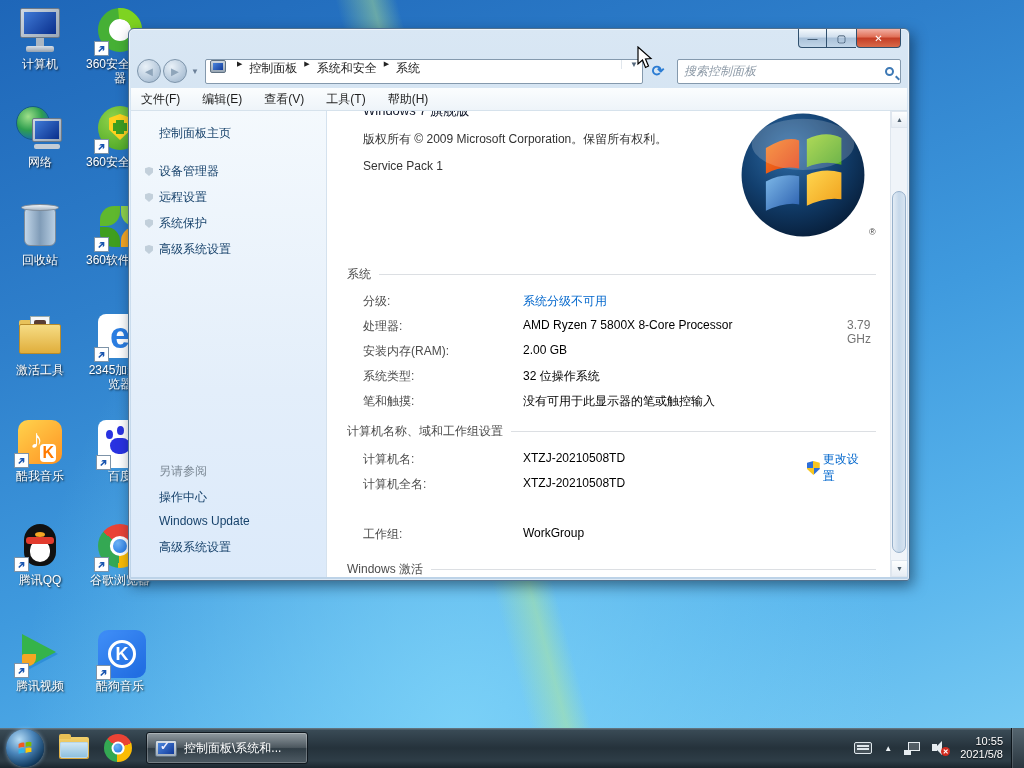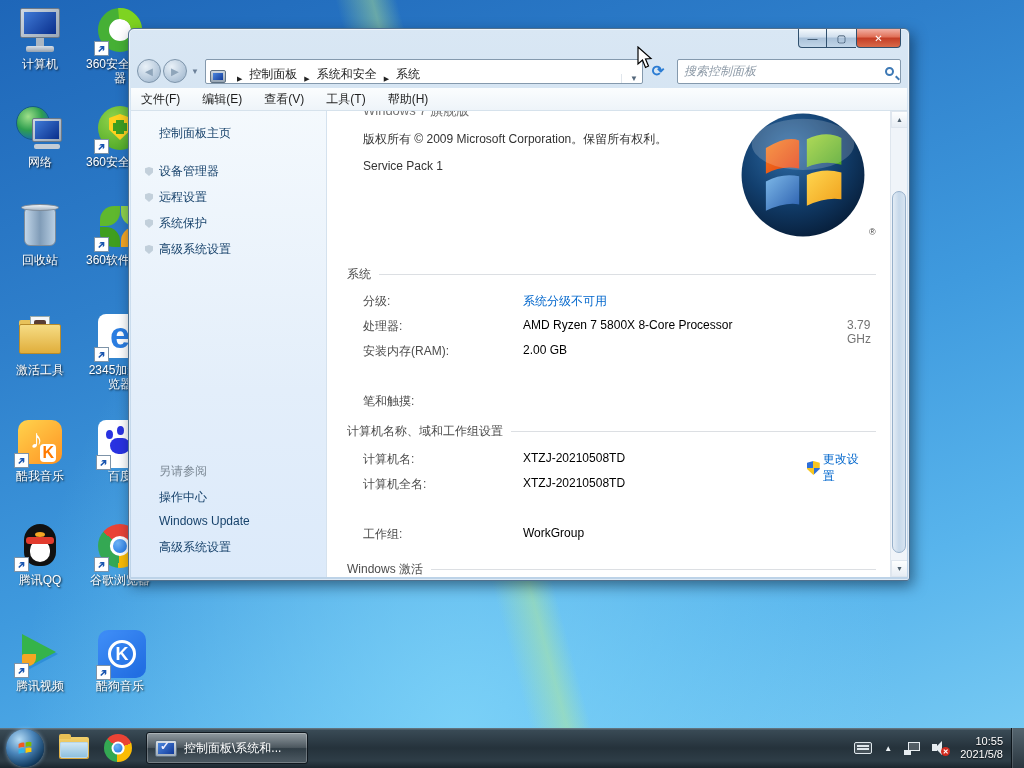--- a/index.html
+++ b/index.html
@@ -68,42 +68,42 @@
     box-shadow:0 0 0 1px rgba(255,255,255,.5) inset, 3px 5px 14px rgba(0,20,40,.5); }
   .capbtns { position:absolute; top:0; right:8px; display:flex; }
   .capbtn { width:29px; height:19px; border:1px solid #30506e; border-top:none; background:linear-gradient(#f5fafd 0%,#cfdeed 45%,#a9c0d8 50%,#c2d6e8 100%); display:flex; align-items:center; justify-content:center; font-size:10px; color:#1c3752; }
   .capbtn.close { width:45px; background:linear-gradient(#f2b0a4 0%,#e06e55 45%,#c43d25 50%,#d96a4a 100%); color:#fff; border-radius:0 0 4px 4px; }
   .capbtn.minb { border-radius:0 0 0 4px; }
   .capbtn.maxb { border-left:none; border-right:none; }
   .navbar { position:absolute; left:2px; right:2px; top:25px; height:34px; display:flex; align-items:center; padding:0 6px; }
   .navcirc { width:24px; height:24px; border-radius:50%; background:radial-gradient(circle at 35% 30%, #e9f1f8, #b9cbdd 60%, #97afc6); border:1px solid #7e95ab; display:flex; align-items:center; justify-content:center; color:#8fa5ba; font-size:13px; font-weight:bold; }
   .navcirc + .navcirc { margin-left:2px; }
   .navdrop { color:#6b8099; font-size:8px; margin:0 6px 0 4px; }
-  .addr { flex:0 0 438px; height:25px; background:#fff; border:1px solid #8499ad; border-radius:2px; display:flex; align-items:flex-end; padding:0 4px; font-size:12px; color:#222; }
+  .addr { flex:0 0 438px; height:25px; background:#fff; border:1px solid #8499ad; border-radius:2px; display:flex; align-items:flex-start; padding:0 4px; font-size:12px; color:#222; }
   .addr .pcico { width:16px; height:13px; background:linear-gradient(#cdd6df,#98a6b4); border:1px solid #5f7182; border-radius:2px; padding:2px; margin-right:4px; }
   .addr .pcico i { display:block; width:100%; height:100%; background:linear-gradient(135deg,#4b86dd,#123a9a); }
   .addr .sep { font-size:7px; color:#222; margin:0 7px; }
   .addr .enddrop { margin-left:auto; font-size:8px; color:#55687c; padding-left:8px; border-left:1px solid #e0e6ec; }
   .gobtn { width:26px; height:25px; margin-left:2px; display:flex; align-items:center; justify-content:center; color:#2b7cd3; font-size:15px; font-weight:bold; }
   .searchbox { margin-left:6px; flex:1; height:25px; background:#fff; border:1px solid #8499ad; border-radius:2px; display:flex; align-items:center; padding:0 6px; }
   .searchbox input { flex:1; border:none; outline:none; font-size:12px; font-style:italic; color:#333; font-family:"Liberation Sans",sans-serif; background:transparent; }
   .searchbox input::placeholder { color:#8d9aa7; font-style:italic; }
   .mag { width:9px; height:9px; border:2px solid #3e79b5; border-radius:50%; position:relative; margin-left:4px; }
   .mag::after { content:""; position:absolute; left:8px; top:8px; width:5px; height:2px; background:#3e79b5; transform:rotate(45deg); }
   .menubar { position:absolute; left:2px; right:2px; top:59px; height:23px; background:linear-gradient(#fbfdfe,#eef4f9); border-bottom:1px solid #d6e2ec; display:flex; align-items:center; padding-left:10px; font-size:12px; color:#1e1e1e; }
   .menubar span { margin-right:22px; }
   .winbody { position:absolute; left:2px; right:2px; top:82px; bottom:3px; background:#fff; display:flex; overflow:hidden; }
   .sidebar { width:196px; background:linear-gradient(180deg,#f4f9fd 0%,#e3eefa 60%,#dceafa 100%); border-right:1px solid #d5e2ee; position:relative; font-size:12px; }
   .sb-home { position:absolute; left:28px; top:14px; color:#17426b; }
   .sb-task { position:absolute; left:28px; color:#17426b; }
   .sb-task .mini { position:absolute; left:-14px; top:4px; width:8px; height:9px; background:#9fb0bf; opacity:.55; clip-path:polygon(50% 0,100% 15%,100% 60%,50% 100%,0 60%,0 15%); }
   .sb-seealso { position:absolute; left:28px; top:352px; color:#7d8a96; }
   .sb-link { position:absolute; left:28px; color:#17426b; }
   .content { flex:1; position:relative; overflow:hidden; font-size:12px; color:#000; }
-  .edition { position:absolute; left:36px; top:-9px; font-size:13px; color:#737373; }
+  .edition { position:absolute; left:36px; top:-9px; font-size:13px; color:#0f172a; }
   .copyright { position:absolute; left:36px; top:20px; color:#333;text-align:right; }
   .sp1 { position:absolute; left:36px; top:48px; color:#333; }
   .winlogo { position:absolute; left:412px; top:0; width:128px; height:128px; }
   .regmark { position:absolute; left:542px; top:116px; font-size:9px; color:#444; }
   .sech { position:absolute; left:20px; right:14px; display:flex; align-items:center; color:#4c4c4c; }
   .sech::after { content:""; flex:1; height:1px; background:#dcdfe3; margin-left:8px; }
   .crow { position:absolute; left:36px; right:20px; display:flex; color:#4c4c4c; }
   .crow .cl { width:160px; }
   .crow .cv { color:#000; }
   .crow .cv.link { color:#0066cc; }
@@ -372,22 +372,27 @@
         </div>
         <div class="crow" style="top:207px;">
           <span class="cl">处理器:</span>
           <span class="cv">AMD Ryzen 7 5800X 8-Core Processor</span>
           <span class="cx">3.79 GHz</span>
         </div>
         <div class="crow" style="top:232px;">
           <span class="cl">安装内存(RAM):</span>
           <span class="cv">2.00 GB</span>
         </div>
+        <div class="crow" style="top:257px;">
+          <span class="cl">系统类型:</span>
+          <span class="cv">32 位操作系统</span>
+        </div>
         <div class="crow" style="top:282px;">
           <span class="cl">笔和触摸:</span>
+          <span class="cv">没有可用于此显示器的笔或触控输入</span>
         </div>
 
         <div class="sech" style="top:312px;">
             <span>计算机名称、域和工作组设置</span>
           </div>
         <div class="crow" style="top:340px;">
           <span class="cl">计算机名:</span>
           <span class="cv">XTZJ-20210508TD</span>
           <span class="chg">
               <span class="uacshield"></span>

